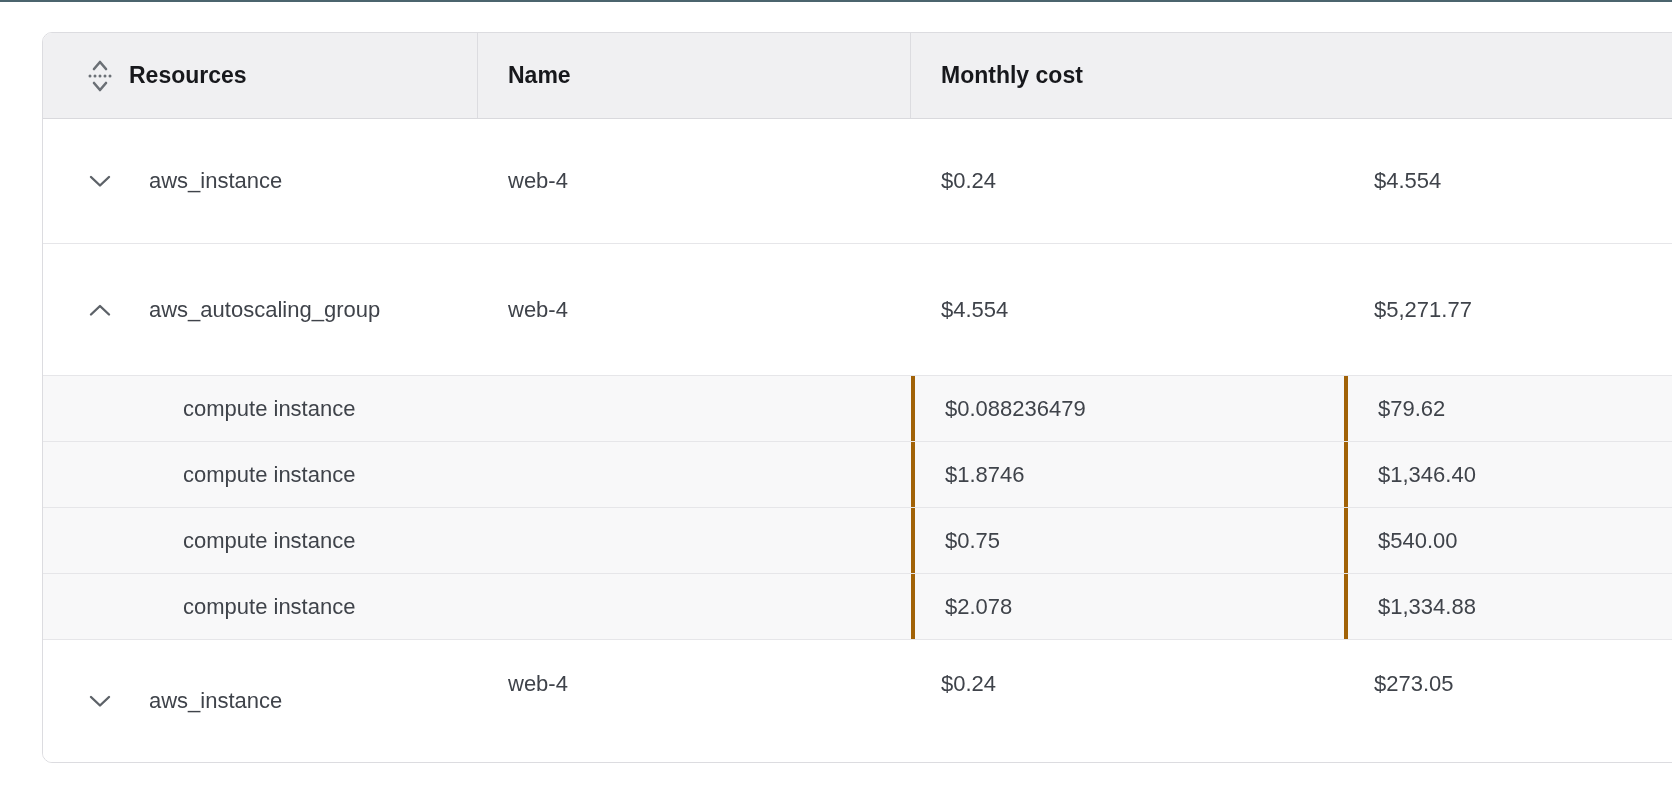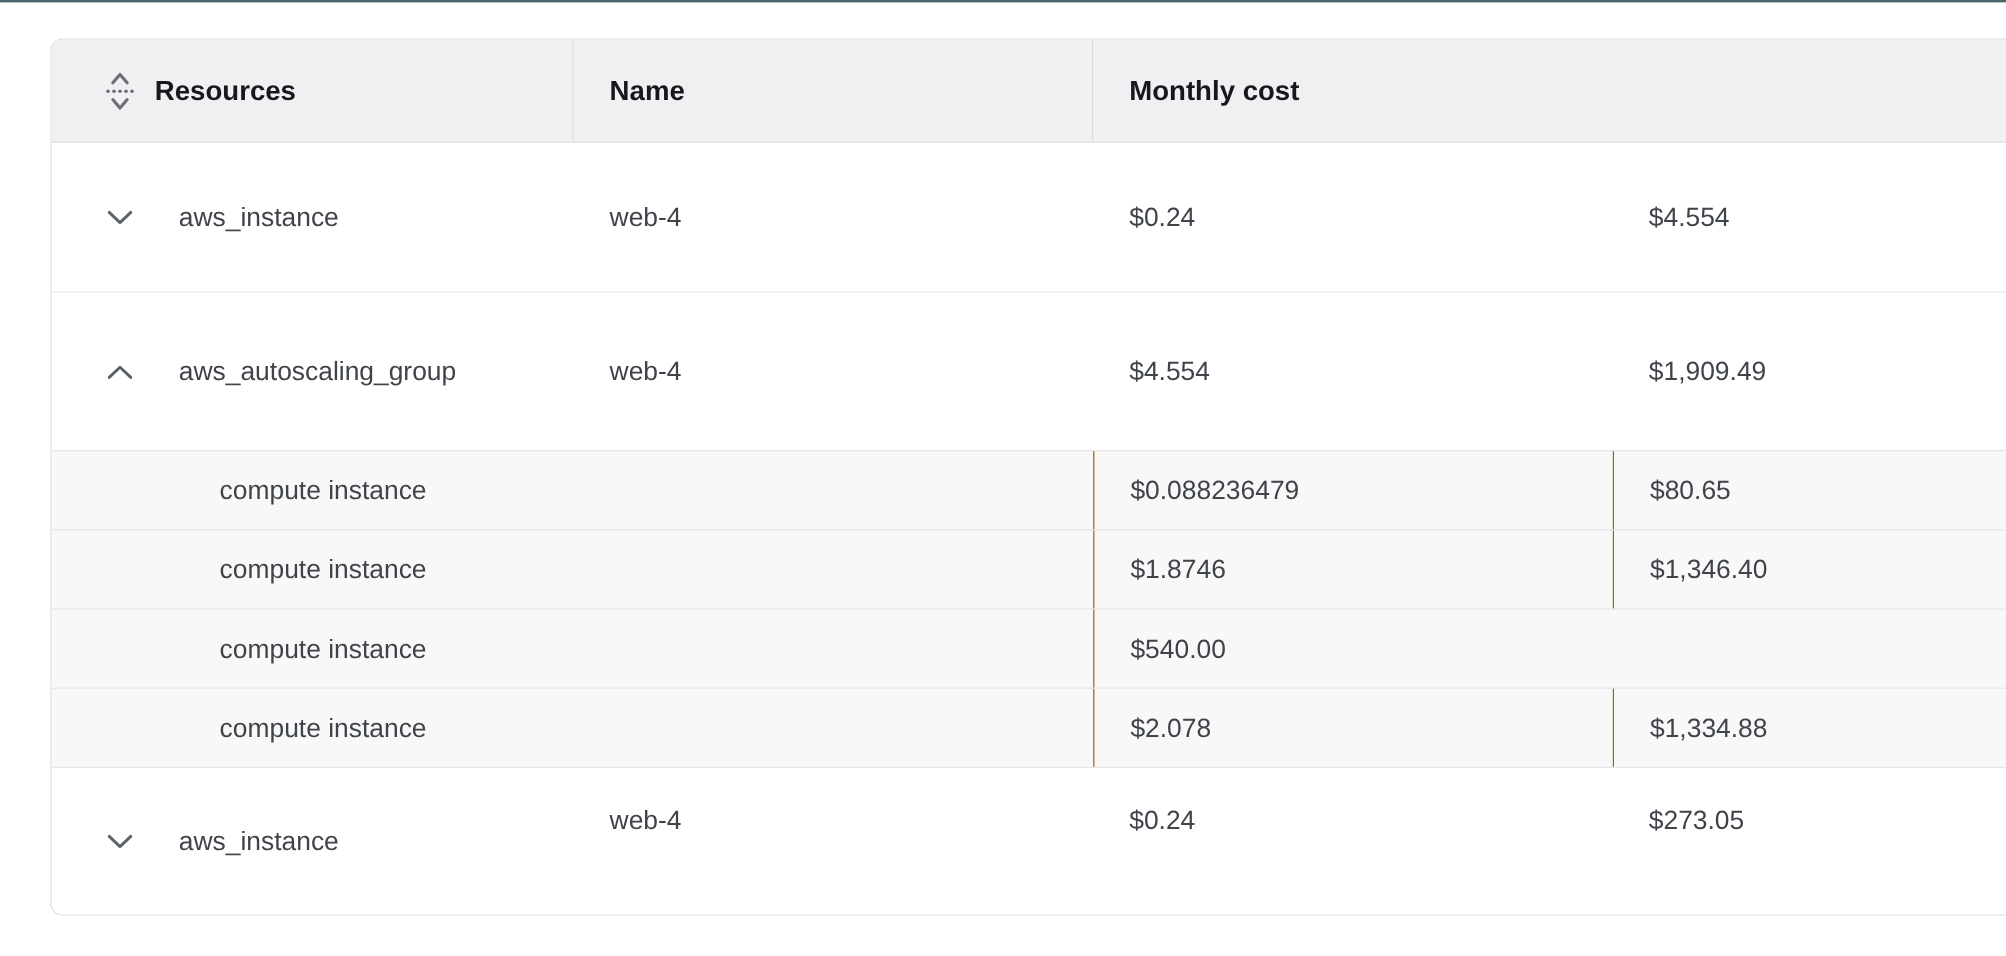--- a/index.html
+++ b/index.html
@@ -54,21 +54,21 @@
     background: #ffffff;
   }
   .r-main1 { height: 124px; }
   .r-main2 { height: 132px; border-top: 1px solid #e6e6e9; }
   .r-main3 { height: 123px; border-top: 1px solid #e6e6e9; }
   .sub-row {
     height: 66px;
     background: #f8f8f9;
     border-top: 1px solid #e6e6e9;
   }
-  .sub-row .c-hour, .sub-row .c-month { border-left: 1px solid #a16207; }
+  .sub-row .c-hour, .sub-row .c-month { border-left: 4px solid #a16207; }
   .sub-row .c-merged { padding-left: 140px; align-items: center; }
 
   .res-cell { padding-left: 44px; gap: 20px; }
   .expander {
     width: 26px; height: 40px;
     display: flex; align-items: center; justify-content: center;
     flex: 0 0 auto;
     background: none; border: none; cursor: pointer; padding: 0;
   }
   .res-label { margin-left: 16px; }
@@ -135,51 +135,54 @@
       </button>
       <span class="res-label">aws_autoscaling_group</span>
     </div>
     <div class="cell c-name pad-text">
       <span>web-4</span>
     </div>
     <div class="cell c-hour pad-text">
       <span>$4.554</span>
     </div>
     <div class="cell c-month pad-text">
-      <span>$1,909.49</span>
+      <span>$5,271.77</span>
     </div>
   </div>
 
   <div class="row data-row sub-row">
     <div class="cell c-merged">
       <span>compute instance</span>
     </div>
     <div class="cell c-hour pad-text">
       <span>$0.088236479</span>
     </div>
     <div class="cell c-month pad-text">
-      <span>$80.65</span>
+      <span>$79.62</span>
     </div>
   </div>
 
   <div class="row data-row sub-row">
     <div class="cell c-merged">
       <span>compute instance</span>
     </div>
     <div class="cell c-hour pad-text">
       <span>$1.8746</span>
     </div>
     <div class="cell c-month pad-text">
       <span>$1,346.40</span>
     </div>
   </div>
 
   <div class="row data-row sub-row">
     <div class="cell c-merged">
       <span>compute instance</span>
+    </div>
+    <div class="cell c-hour pad-text">
+      <span>$0.75</span>
     </div>
     <div class="cell c-month pad-text">
       <span>$540.00</span>
     </div>
   </div>
 
   <div class="row data-row sub-row">
     <div class="cell c-merged">
       <span>compute instance</span>
     </div>

